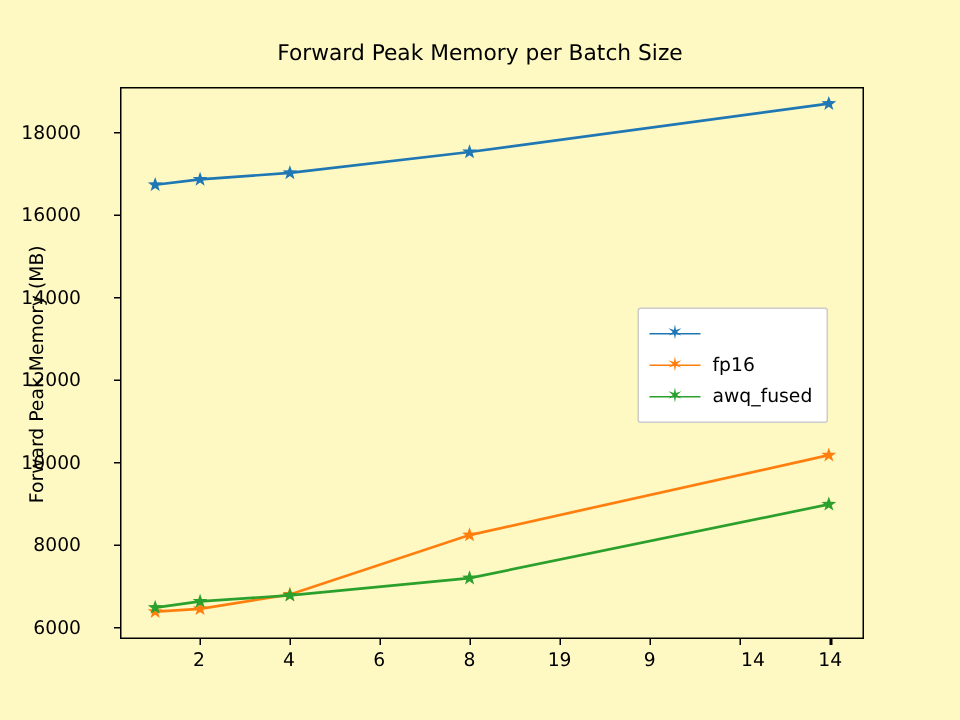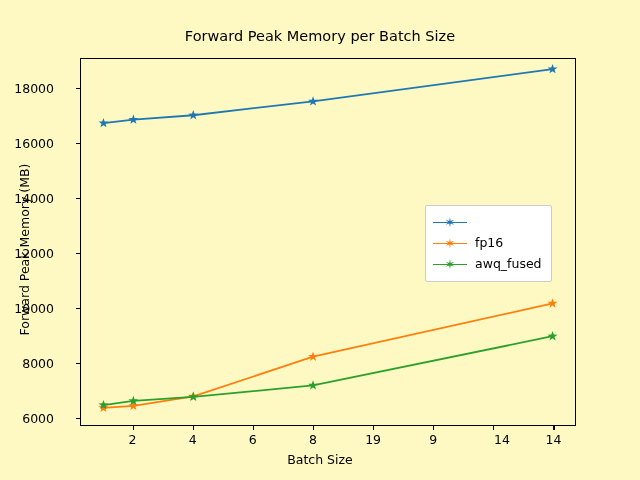--- a/index.html
+++ b/index.html
@@ -208,21 +208,20 @@
       <div class="xtick-label" style="left: 373.091px;">19</div>
       <div class="xtick-mark" style="left: 373.091px;"></div>
       <div class="xtick-label" style="left: 433.212px;">9</div>
       <div class="xtick-mark" style="left: 433.212px;"></div>
       <div class="xtick-label" style="left: 478px; margin-left: 24px;">14</div>
       <div class="xtick-mark" style="left: 493.333px;"></div>
       <div class="xtick-label" style="left: 553.455px;">14</div>
       <div class="xtick-mark" style="left: 553.455px;"></div>
     </div>
 
-  <div id="xlabel">Batch Size</div>
   <div id="ylabel">Forward Peak Memory (MB)</div>
 
   <div id="legend">
       <div class="legend-row">
         <span class="legend-swatch">
           <span class="legend-line" style="background: rgb(31, 119, 180);"></span>
           <span class="legend-star" style="color: rgb(31, 119, 180);">✶</span>
         </span>
         <span class="legend-text">fp16</span>
       </div>

